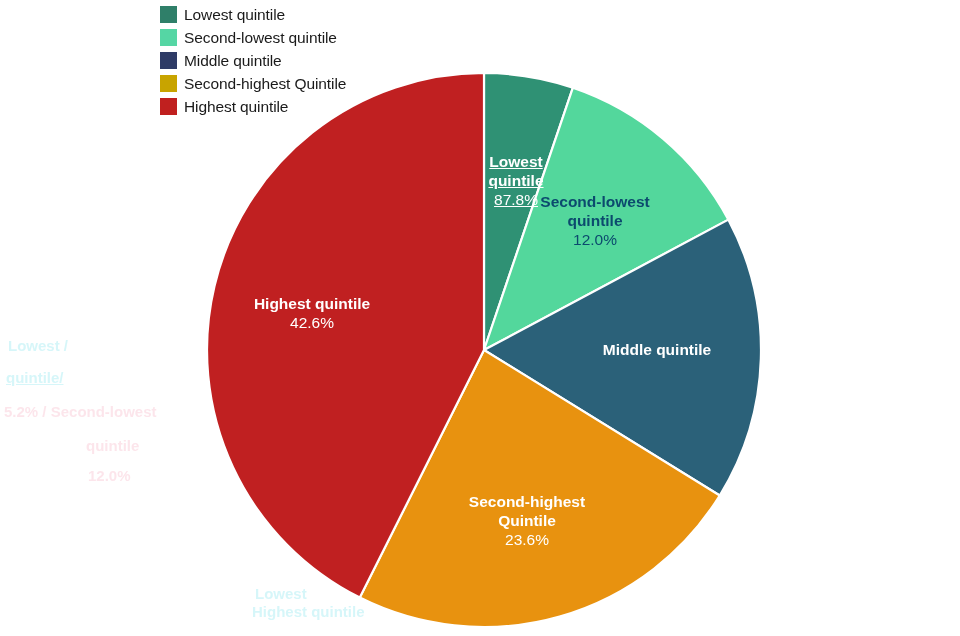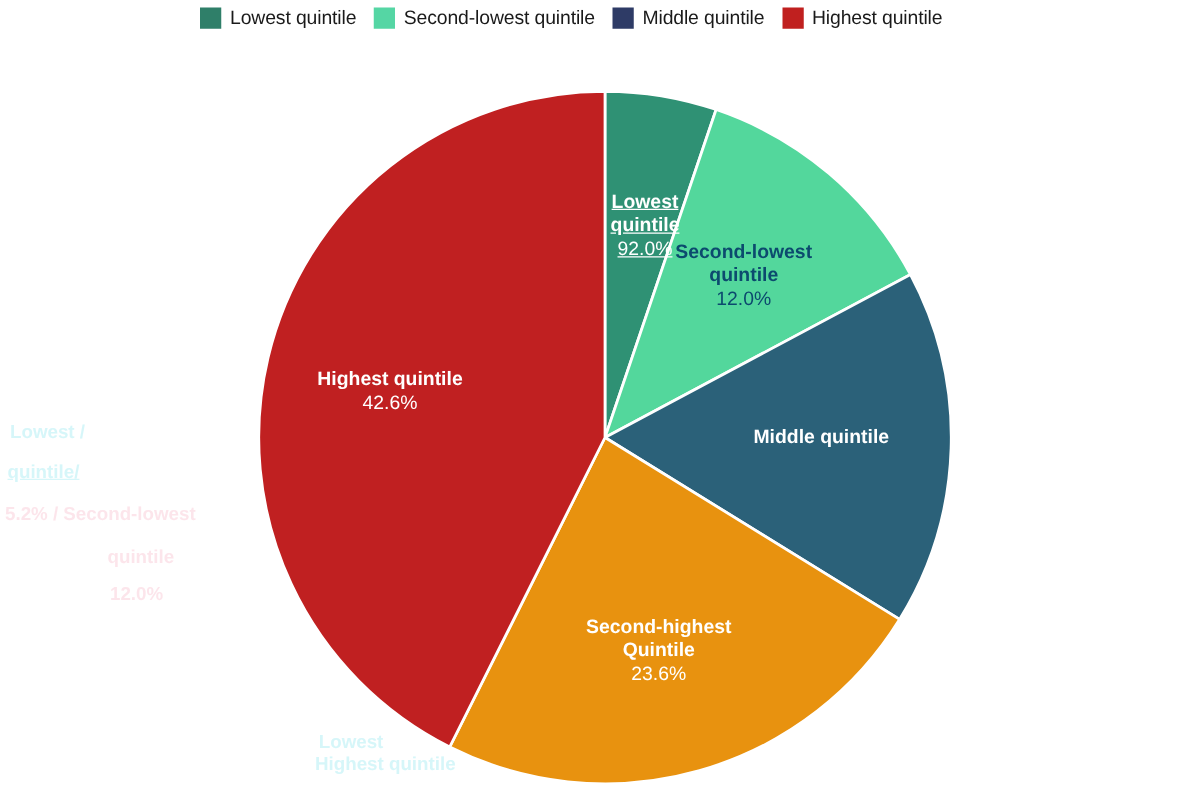--- a/index.html
+++ b/index.html
@@ -28,22 +28,23 @@
   
   .legend {
     position: absolute;
     left: 160px;
     top: 3px;
     width: 660px;
     display: flex;
     flex-wrap: wrap;
     align-items: flex-start;
     align-content: flex-start;
-    gap: 0px 14px;
+    gap: 0px 24px;
     line-height: 22px;
+    flex-direction: column;
   }
   .legend-item {
     display: flex;
     align-items: center;
     gap: 7px;
     height: 23px;
     white-space: nowrap;
   }
   .legend-swatch {
     width: 17px;
@@ -154,20 +155,24 @@
     <div class="legend-item">
       <span class="legend-swatch" style="background: rgb(85, 214, 164);"></span>
       <span class="legend-label">Second-lowest quintile</span>
     </div>
 
     <div class="legend-item">
       <span class="legend-swatch" style="background: rgb(46, 59, 102);"></span>
       <span class="legend-label">Middle quintile</span>
     </div>
 
+    <div class="legend-item">
+      <span class="legend-swatch" style="background: rgb(200, 164, 0);"></span>
+      <span class="legend-label">Second-highest Quintile</span>
+    </div>
 
     <div class="legend-item">
       <span class="legend-swatch" style="background: rgb(192, 32, 31);"></span>
       <span class="legend-label">Highest quintile</span>
     </div>
 
   </div>
 
   <div class="pie-wrap">
     <svg class="pie-svg" width="960" height="636" viewBox="0 0 960 636">
@@ -184,21 +189,21 @@
     <div class="ghost cyan" style="left:6px;  top:368px;text-decoration:underline;">quintile/</div>
     <div class="ghost pink" style="left:4px; top:402px;">5.2%  /  Second-lowest</div>
     <div class="ghost pink" style="left:86px; top:436px;">quintile</div>
     <div class="ghost pink" style="left:88px; top:466px;">12.0%</div>
     <div class="ghost cyan" style="left:255px;top:584px;">Lowest</div>
     <div class="ghost cyan" style="left:252px;top:602px;">Highest quintile</div>
 
     <div class="slice-label label-white" id="lbl-lowest">
       <span class="nm">Lowest</span>
       <span class="nm">quintile</span>
-      <span class="pct">92.0%</span>
+      <span class="pct">87.8%</span>
     </div>
 
     <div class="slice-label label-black" id="lbl-secondlowest">
       <span class="nm">Second-lowest</span>
       <span class="nm">quintile</span>
       <span class="pct">12.0%</span>
     </div>
 
     <div class="slice-label label-white" id="lbl-middle">
       <span class="nm">Middle quintile</span>

